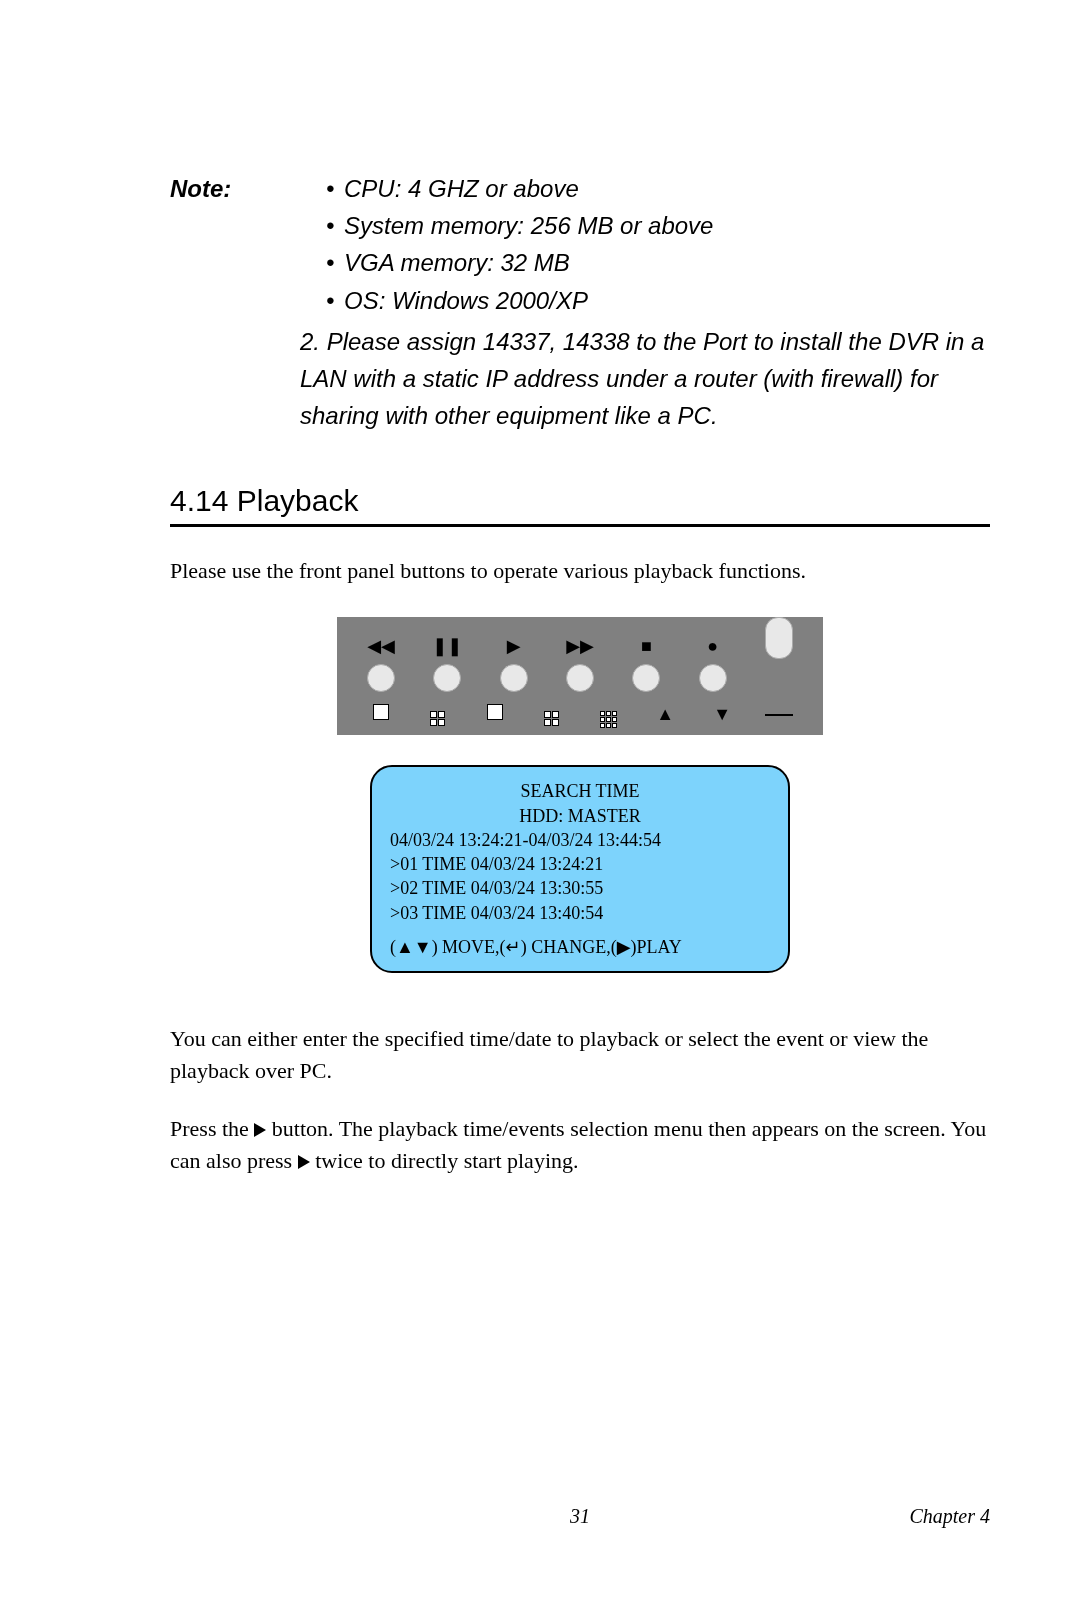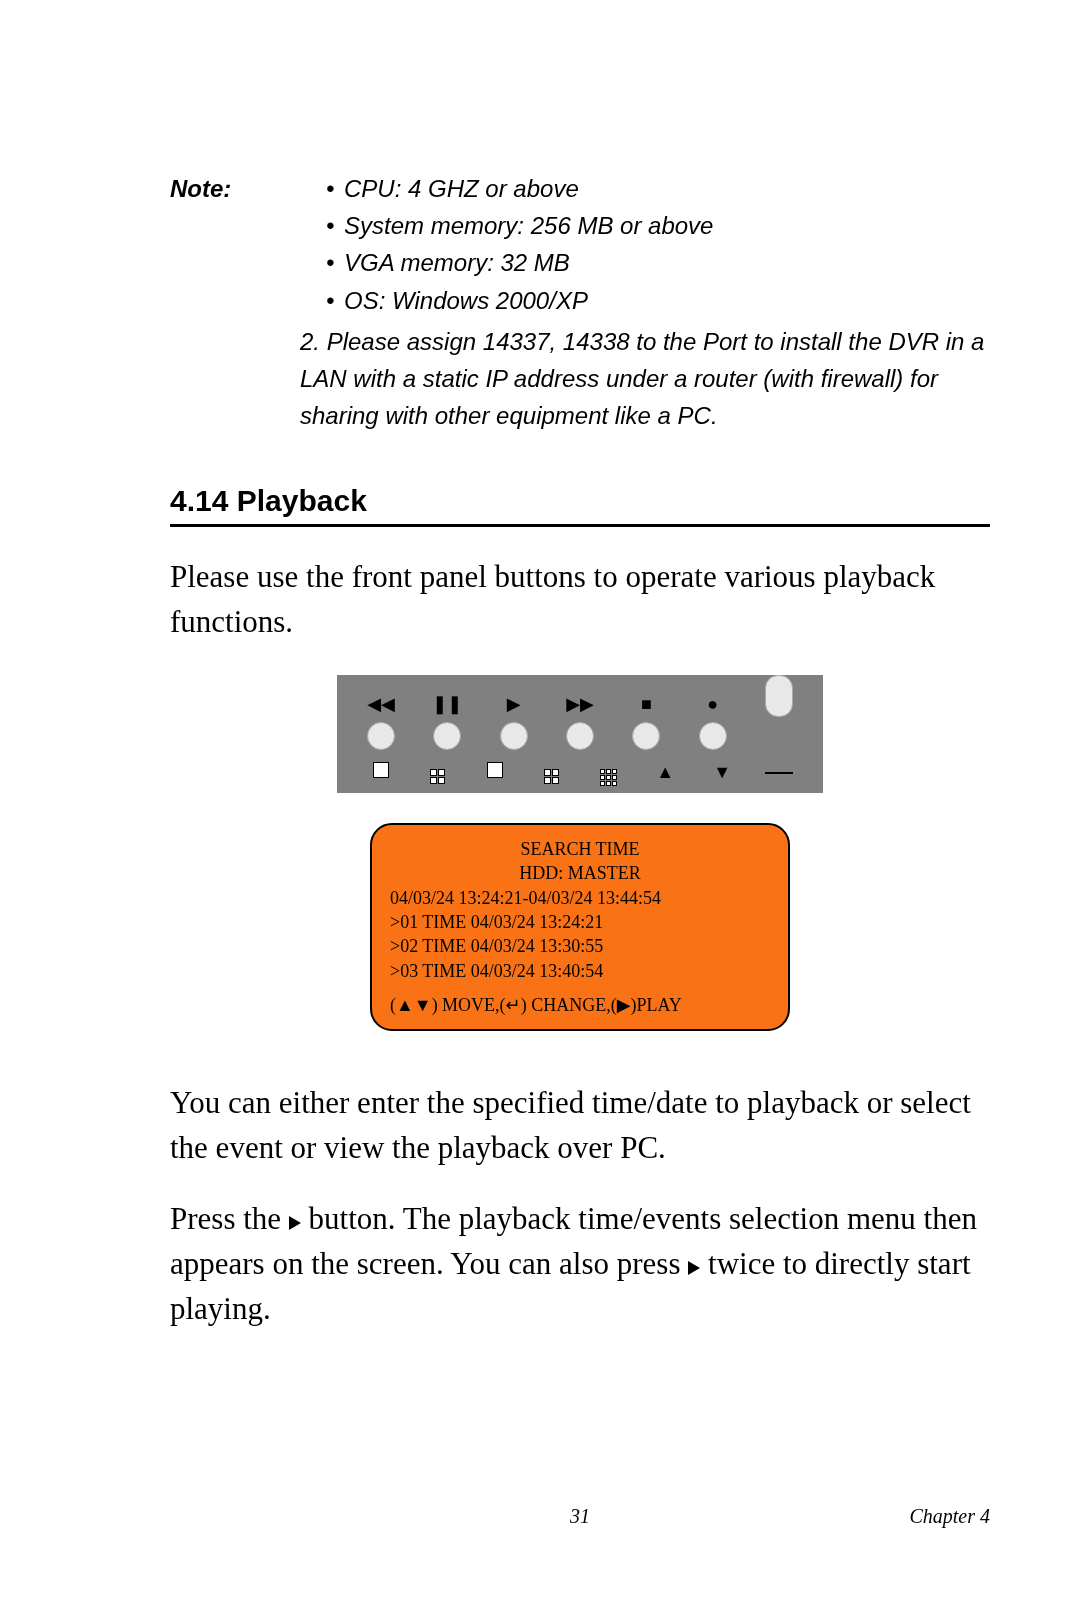--- a/index.html
+++ b/index.html
@@ -37,31 +37,31 @@
     margin: 0;
     padding: 0 0 0 26px;
   }
   .note-body ul li::before {
     content: "•";
     display: inline-block;
     width: 18px;
   }
   .section-heading {
     font-family: Arial, Helvetica, sans-serif;
-    font-weight: bold;
+    font-weight: normal;
     font-size: 30px;
     margin: 0 0 6px 0;
   }
   .hr {
     border: none;
     border-top: 3px solid #000;
     margin: 0 0 28px 0;
   }
   .body-text {
-    font-size: 31px;
+    font-size: 22px;
     line-height: 1.45;
     margin: 0 0 26px 0;
   }
   .figure-wrap {
     text-align: center;
     margin: 30px 0 50px 0;
   }
 
   
   .panel {
@@ -131,21 +131,21 @@
   .osd {
     width: 380px;
     margin: 30px auto 0 auto;
     border: 2px solid #000;
     border-radius: 22px;
     padding: 12px 18px;
     font-family: "Times New Roman", serif;
     font-size: 18px;
     line-height: 1.35;
     text-align: left;
-    background: #f97316;
+    background: #7dd3fc;
   }
   .osd .center { text-align: center; }
 
   .footer {
     position: absolute;
     bottom: 90px;
     left: 0; right: 0;
     padding: 0 130px;
     font-style: italic;
     font-size: 20px;

